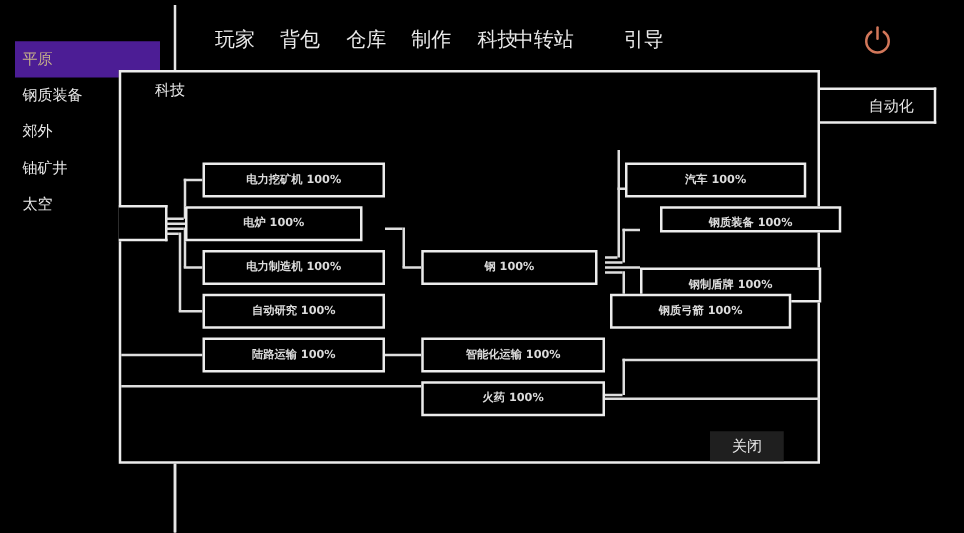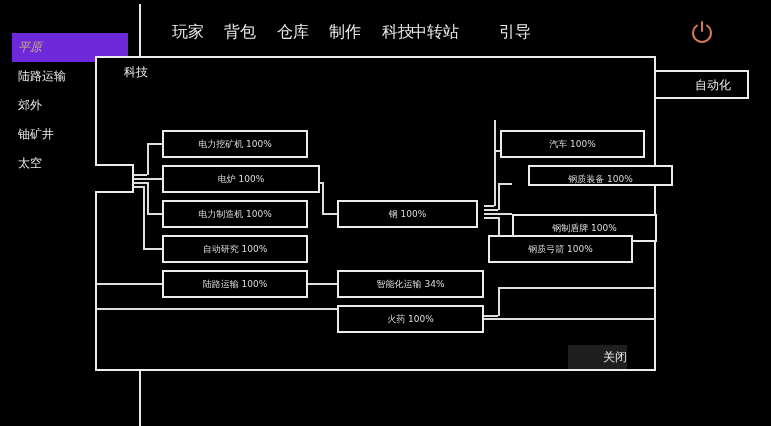--- a/index.html
+++ b/index.html
@@ -1,36 +1,36 @@
 <!DOCTYPE html>
 <html><head>
 <meta charset="utf-8">
 <style>
   html,body{margin:0;padding:0;background:#000;}
   body{width:771px;height:426px;position:relative;overflow:hidden;font-family:"DejaVu Sans","Liberation Sans",sans-serif;color:#e8e8e8;}
   .vline-main{position:absolute;left:139px;top:4px;width:2px;height:422px;background:#e6e6e6;}
   .side-item{position:absolute;left:12px;width:116px;height:29px;line-height:29px;padding-left:6px;box-sizing:border-box;font-size:12px;color:#e8e8e8;cursor:pointer;}
-  .side-item.active{background:#6d28d9;color:#c8b48a;font-style:italic;}
+  .side-item.active{background:#4c1d95;color:#c8b48a;}
   .topnav{position:absolute;top:22px;font-size:16px;color:#eaeaea;cursor:pointer;}
   .power{position:absolute;left:690px;top:20px;width:24px;height:24px;}
   .panel{position:absolute;left:95px;top:56px;width:561px;height:315px;border:2px solid #ececec;box-sizing:border-box;background:#000;}
   .panel-title{position:absolute;left:124px;top:64px;font-size:12px;color:#eaeaea;}
   .tab-auto{position:absolute;left:656px;top:70px;width:93px;height:29px;border:2px solid #ececec;border-left:none;box-sizing:border-box;background:#000;font-size:12px;line-height:27px;text-align:right;padding-right:16px;color:#eaeaea;cursor:pointer;}
-  .node{position:absolute;border:2px solid #ececec;border-radius:0;box-sizing:border-box;background:#000;font-size:9px;color:#dcdcdc;text-align:center;cursor:pointer;}
+  .node{position:absolute;border:2px solid #ececec;border-radius:0;box-sizing:border-box;background:#000;font-size:9px;color:#dcdcdc;text-align:center;cursor:pointer;font-weight:bold;}
   .ln{position:absolute;background:#dedede;}
-  .close-btn{position:absolute;left:568px;top:345px;width:59px;height:24px;background:#1f1f1f;color:#eaeaea;font-size:12px;line-height:24px;text-align:right;cursor:pointer;}
+  .close-btn{position:absolute;left:568px;top:345px;width:59px;height:24px;background:#1f1f1f;color:#eaeaea;font-size:12px;line-height:24px;text-align:center;cursor:pointer;}
 </style>
 </head>
 <body>
 
 <div class="vline-main"></div>
 
 <div>
   <div class="side-item active" style="top:33px"><span>平原</span></div>
-  <div class="side-item" style="top:62px"><span>陆路运输</span></div>
+  <div class="side-item" style="top:62px"><span>钢质装备</span></div>
   <div class="side-item" style="top:91px"><span>郊外</span></div>
   <div class="side-item" style="top:120px"><span>铀矿井</span></div>
   <div class="side-item" style="top:149px"><span>太空</span></div>
 </div>
 
 <div>
   <span class="topnav" style="left:172px">玩家</span>
   <span class="topnav" style="left:224px">背包</span>
   <span class="topnav" style="left:277px">仓库</span>
   <span class="topnav" style="left:329px">制作</span>
@@ -87,27 +87,27 @@
 
   <div class="ln" style="left:484px;top:315px;width:14px;height:1.5px;"></div>
   <div class="ln" style="left:498px;top:287px;width:1.5px;height:29px;"></div>
   <div class="ln" style="left:498px;top:287px;width:158px;height:1.5px;"></div>
   <div class="ln" style="left:484px;top:318px;width:172px;height:1.5px;"></div>
 
   <div class="ln" style="left:139px;top:371px;width:2px;height:55px;background:#e6e6e6;"></div>
 </div>
 
 <div class="node" style="left:162px;top:130px;width:146px;height:28px;line-height:24px;"><span>电力挖矿机 100%</span></div>
-<div class="node" style="left:162px;top:165px;width:158px;height:28px;line-height:24px;"><span>电炉 100%</span></div>
+<div class="node" style="left:148px;top:165px;width:142px;height:28px;line-height:24px;"><span>电炉 100%</span></div>
 <div class="node" style="left:162px;top:200px;width:146px;height:28px;line-height:24px;"><span>电力制造机 100%</span></div>
 <div class="node" style="left:162px;top:235px;width:146px;height:28px;line-height:24px;"><span>自动研究 100%</span></div>
 <div class="node" style="left:162px;top:270px;width:146px;height:28px;line-height:24px;"><span>陆路运输 100%</span></div>
 
 <div class="node" style="left:337px;top:200px;width:141px;height:28px;line-height:24px;"><span>钢 100%</span></div>
-<div class="node" style="left:337px;top:270px;width:147px;height:28px;line-height:24px;"><span>智能化运输 34%</span></div>
+<div class="node" style="left:337px;top:270px;width:147px;height:28px;line-height:24px;"><span>智能化运输 100%</span></div>
 <div class="node" style="left:337px;top:305px;width:147px;height:28px;line-height:24px;"><span>火药 100%</span></div>
 
 <div class="node" style="left:500px;top:130px;width:145px;height:28px;line-height:24px;"><span>汽车 100%</span></div>
 <div class="node" style="left:528px;top:165px;width:145px;height:21px;line-height:24px;"><span>钢质装备 100%</span></div>
 <div class="node" style="left:512px;top:214px;width:145px;height:28px;line-height:24px;"><span>钢制盾牌 100%</span></div>
 <div class="node" style="left:488px;top:235px;width:145px;height:28px;line-height:24px;"><span>钢质弓箭 100%</span></div>
 
 <div class="close-btn">关闭</div>
 
 </body></html>

